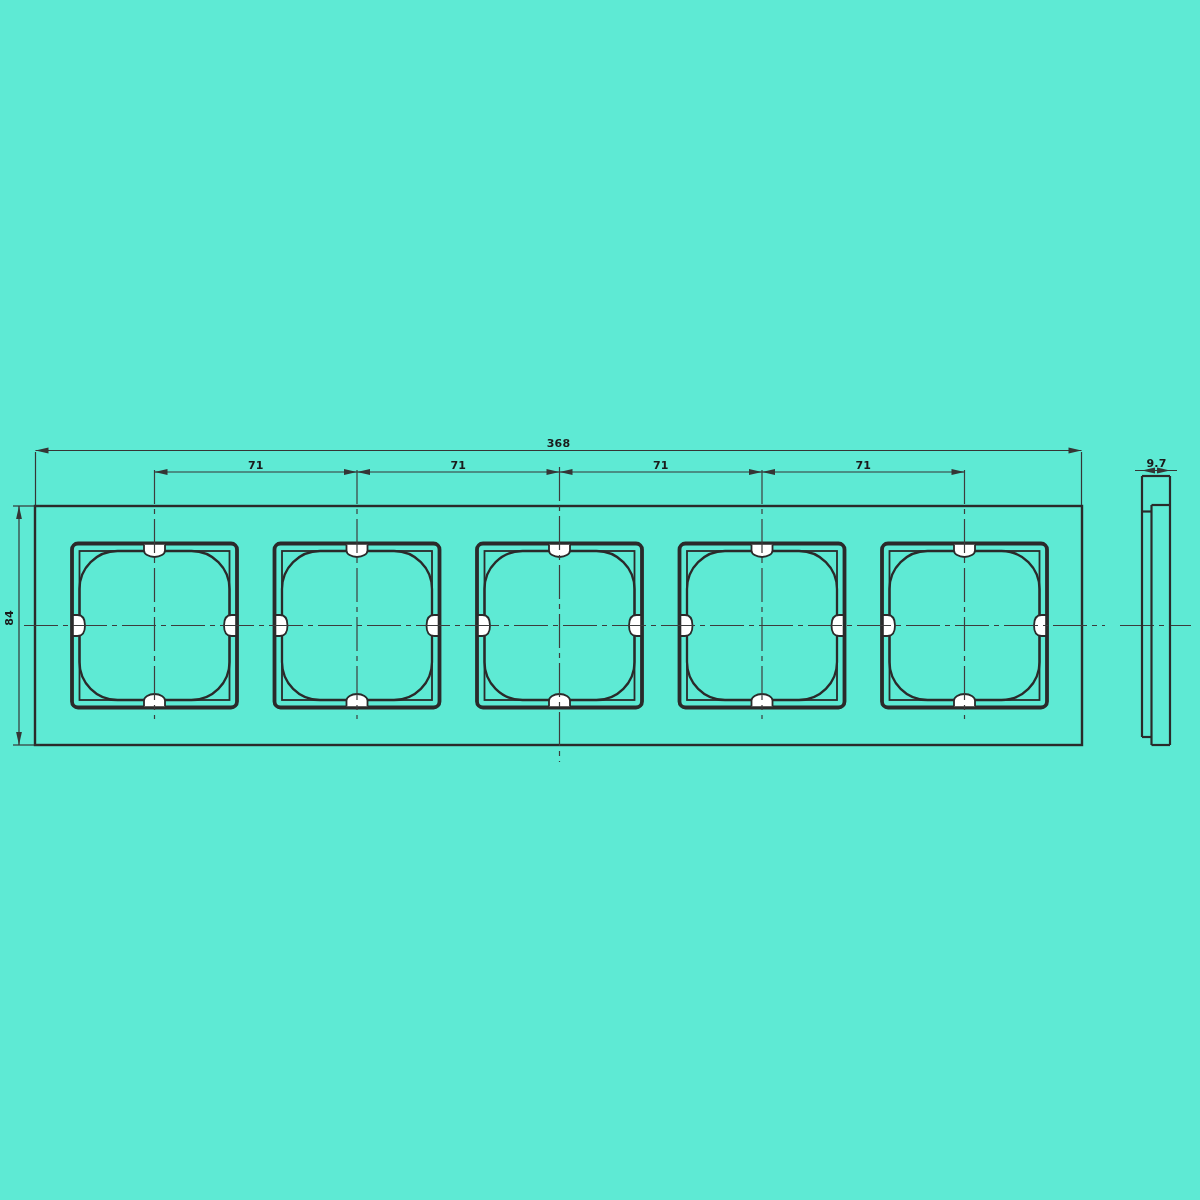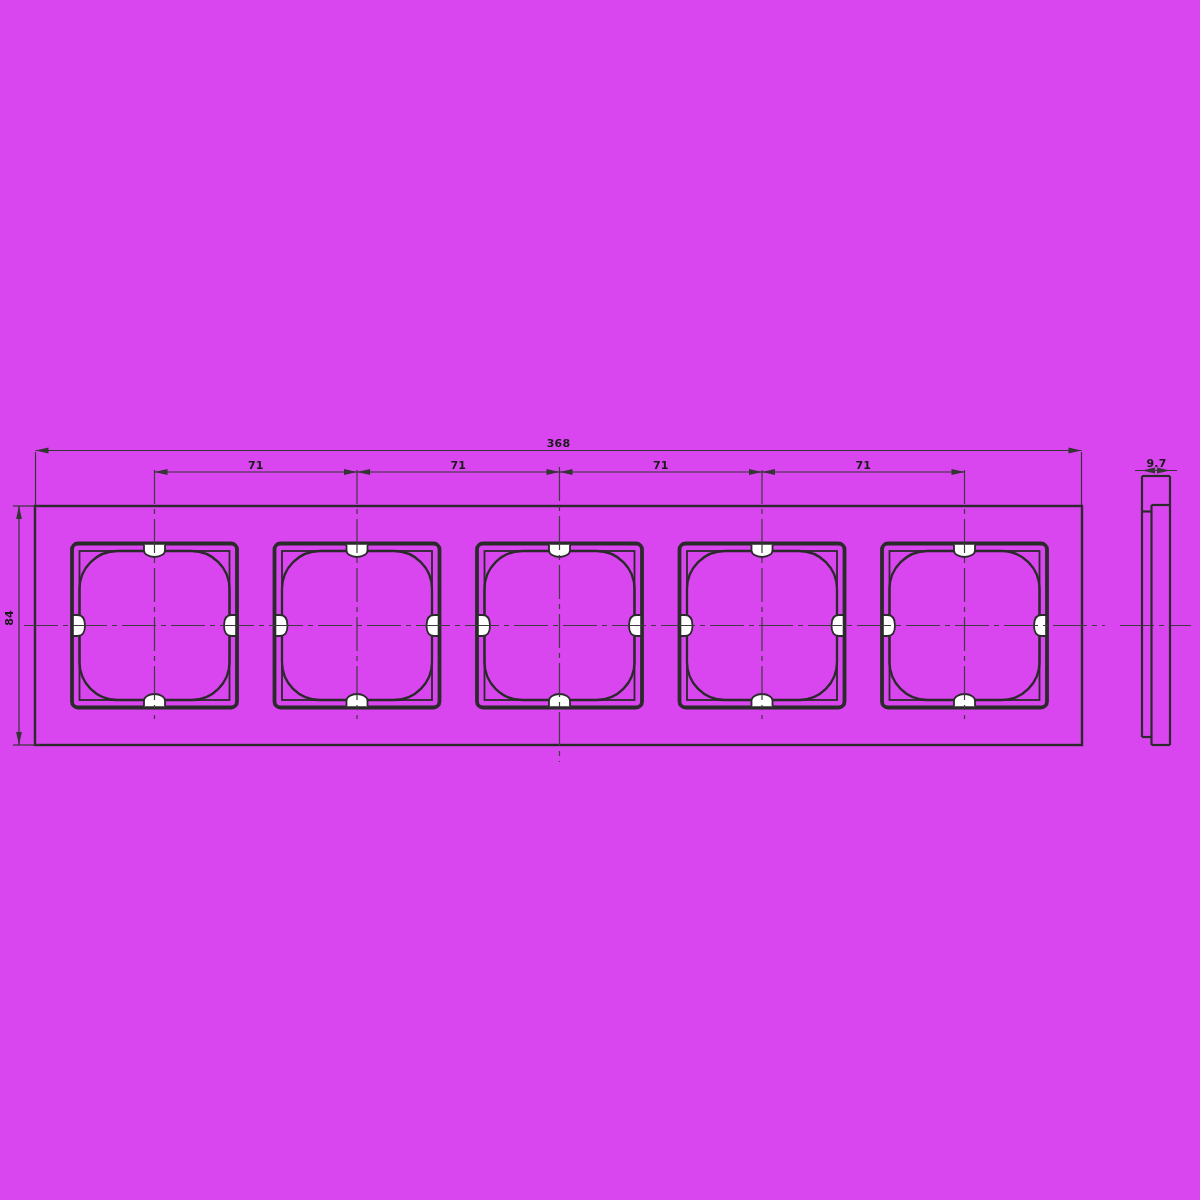--- a/index.html
+++ b/index.html
@@ -5,21 +5,21 @@
   html, body {
     margin: 0;
     padding: 0;
     background: #ffffff;
     font-family: "DejaVu Sans", "Liberation Sans", sans-serif;
   }
   .canvas {
     position: relative;
     width: 1200px;
     height: 1200px;
-    background: #d946ef;
+    background: #5eead4;
     overflow: hidden;
   }
   svg { display: block; }
   text.dim {
     font-family: "DejaVu Sans", "Liberation Sans", sans-serif;
     font-size: 11px;
     font-weight: 600;
     fill: #1b1b1b;
     letter-spacing: 0.2px;
   }

